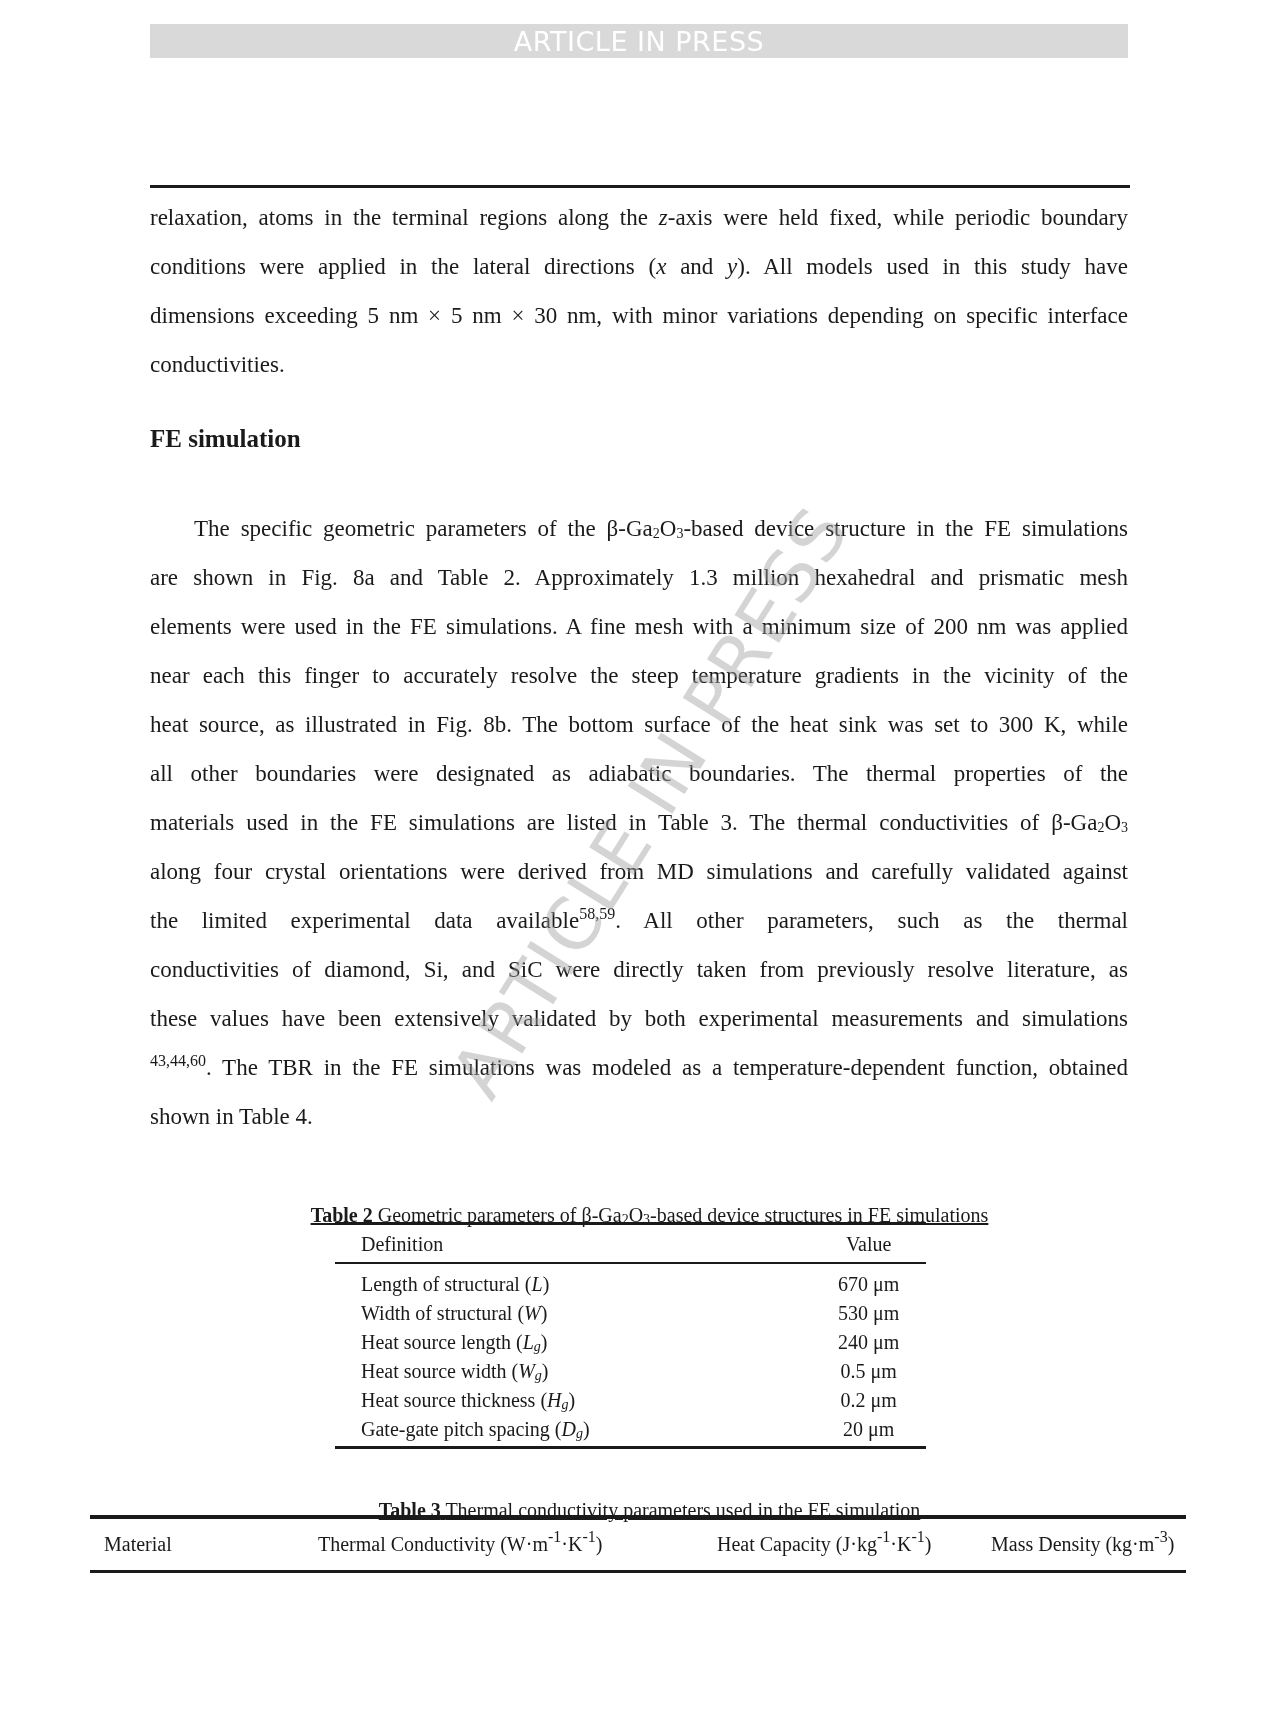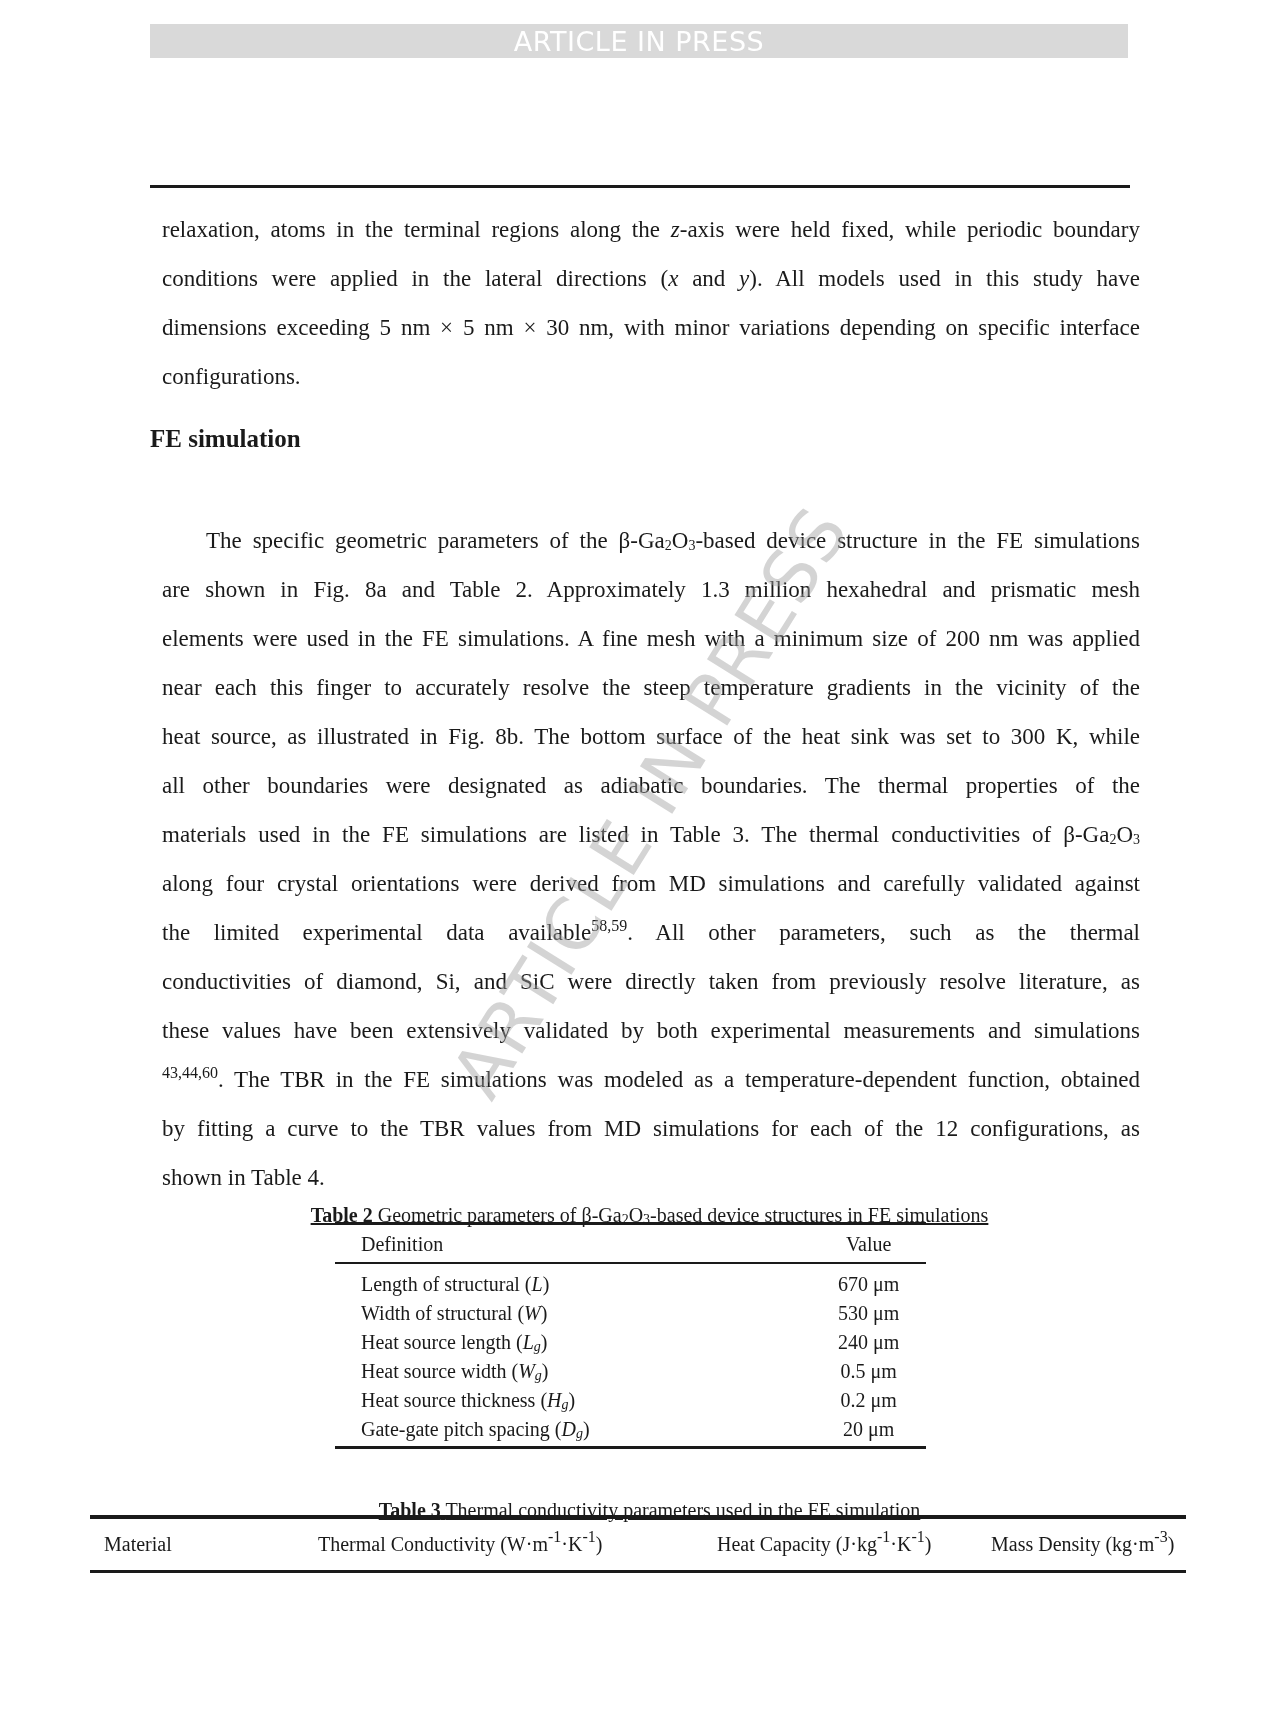--- a/index.html
+++ b/index.html
@@ -11,21 +11,21 @@
       position: absolute; left: 150px; top: 24px; width: 978px; height: 34px;
       background: #d9d9d9; color: #ffffff; text-align: center;
       font-family: "DejaVu Sans", "Liberation Sans", sans-serif;
       font-size: 27px; line-height: 36px; letter-spacing: 0.5px;
     }
     .top-rule {
       position: absolute; left: 150px; top: 185px; width: 980px; height: 3px; background: #1a1a1a;
     }
     .para {
       position: absolute; left: 150px; width: 978px;
-      font-size: 23px; line-height: 49px; text-align: justify; margin: 12px;
+      font-size: 23px; line-height: 49px; text-align: justify; margin: 0;
     }
     .para .line { display: block; text-align: justify; text-align-last: justify; white-space: nowrap; }
     .para .line.last { text-align-last: left; }
     .heading {
       position: absolute; left: 150px; top: 425px; font-size: 25px; font-weight: bold; margin: 0;
     }
     sup { font-size: 16px; line-height: 0; vertical-align: 9px; }
     sub { font-size: 14px; line-height: 0; vertical-align: -2px; }
     i { font-style: italic; }
     .watermark {
@@ -64,39 +64,38 @@
 </head>
 <body>
 
 <div class="banner">ARTICLE IN PRESS</div>
 <div class="top-rule"></div>
 
 <div class="para" style="top:193px;">
   <span class="line">relaxation, atoms in the terminal regions along the <i>z</i>-axis were held fixed, while periodic boundary</span>
   <span class="line">conditions were applied in the lateral directions (<i>x</i> and <i>y</i>). All models used in this study have</span>
   <span class="line">dimensions exceeding 5 nm × 5 nm × 30 nm, with minor variations depending on specific interface</span>
-  <span class="line last">configurations.</span>
+  <span class="line last">conductivities.</span>
 </div>
 
 <h2 class="heading">FE simulation</h2>
 
 <div class="para" style="top:504px;">
   <span class="line" style="padding-left:44px;">The specific geometric parameters of the β-Ga<sub>2</sub>O<sub>3</sub>-based device structure in the FE simulations</span>
   <span class="line">are shown in Fig. 8a and Table 2. Approximately 1.3 million hexahedral and prismatic mesh</span>
   <span class="line">elements were used in the FE simulations. A fine mesh with a minimum size of 200 nm was applied</span>
   <span class="line">near each this finger to accurately resolve the steep temperature gradients in the vicinity of the</span>
   <span class="line">heat source, as illustrated in Fig. 8b. The bottom surface of the heat sink was set to 300 K, while</span>
   <span class="line">all other boundaries were designated as adiabatic boundaries. The thermal properties of the</span>
   <span class="line">materials used in the FE simulations are listed in Table 3. The thermal conductivities of β-Ga<sub>2</sub>O<sub>3</sub></span>
   <span class="line">along four crystal orientations were derived from MD simulations and carefully validated against</span>
   <span class="line">the limited experimental data available<sup>58,59</sup>. All other parameters, such as the thermal</span>
   <span class="line">conductivities of diamond, Si, and SiC were directly taken from previously resolve literature, as</span>
   <span class="line">these values have been extensively validated by both experimental measurements and simulations</span>
   <span class="line"><sup>43,44,60</sup>. The TBR in the FE simulations was modeled as a temperature-dependent function, obtained</span>
-  <span class="line">by fitting a curve to the TBR values from MD simulations for each of the 12 configurations, as</span>
   <span class="line last">shown in Table 4.</span>
 </div>
 
 <div class="watermark">ARTICLE IN PRESS</div>
 
 <p class="caption" style="top:1192px;"><b>Table 2</b> Geometric parameters of β-Ga<sub>2</sub>O<sub>3</sub>-based device structures in FE simulations</p>
 <table class="t2">
   <thead>
     <tr>
       <th>Definition</th>

